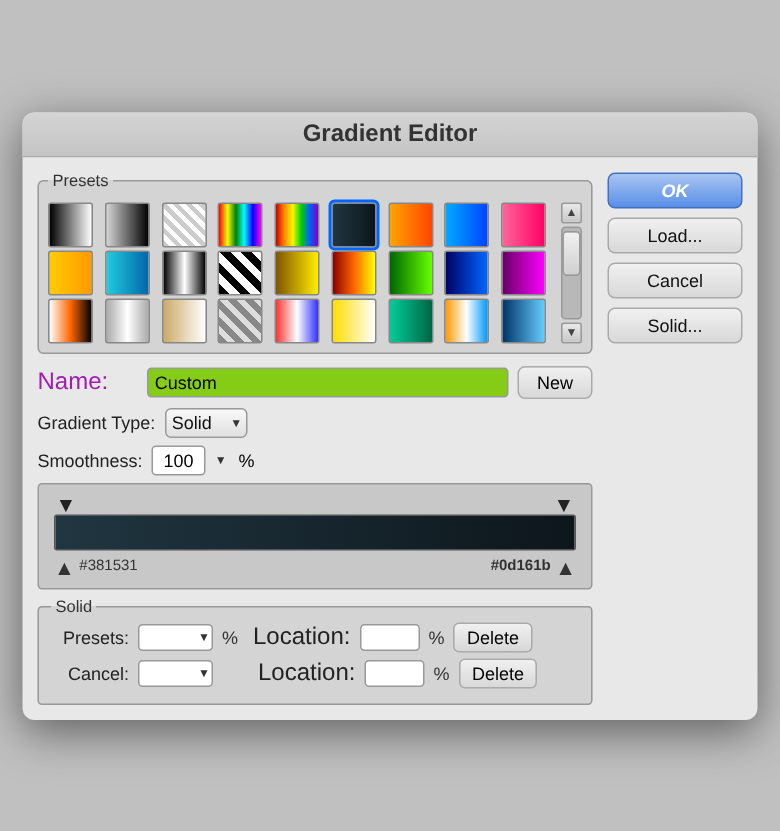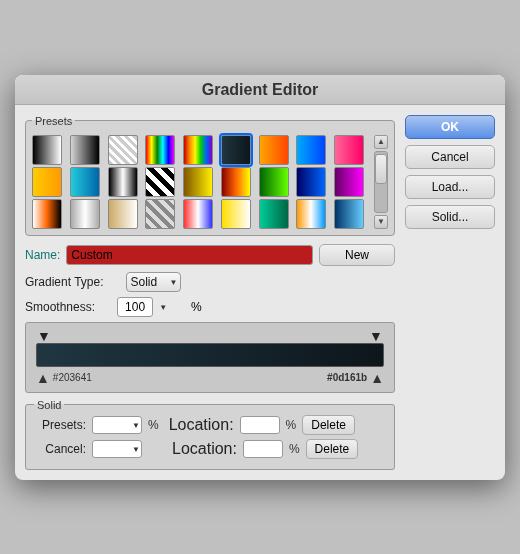--- a/index.html
+++ b/index.html
@@ -54,20 +54,21 @@
       text-align: center;
       cursor: pointer;
       font-size: 12px;
       color: #111;
     }
     .btn.primary {
       background: linear-gradient(to bottom, #a8c4f0, #5a8fe8);
       border: 1px solid #4070c0;
       color: white;
       font-weight: bold;
+      font-style: italic;
     }
     .presets-box {
       border: 1px solid #999;
       border-radius: 4px;
       padding: 6px;
       background: #d8d8d8;
       margin-bottom: 8px;
     }
     .presets-label {
       font-size: 11px;
@@ -130,47 +131,48 @@
       top: 2px;
       left: 0;
     }
     .name-row {
       display: flex;
       align-items: center;
       gap: 6px;
       margin-bottom: 6px;
     }
     .name-label {
-      font-size: 12px;
-      color: #0f766e;
+      font-size: 16px;
+      color: #a21caf;
       white-space: nowrap;
     }
     .name-input {
       flex: 1;
       height: 20px;
       border: 1px solid #999;
       border-radius: 3px;
       padding: 0 4px;
       font-size: 12px;
-      background: #b91c1c;
+      background: #84cc16;
       outline: none;
+      margin-left: 20px;
     }
     .new-btn {
-      padding: 3px 25px;
+      padding: 3px 12px;
       background: linear-gradient(to bottom, #f0f0f0, #d8d8d8);
       border: 1px solid #aaa;
       border-radius: 5px;
       font-size: 12px;
       cursor: pointer;
       white-space: nowrap;
     }
     .form-row {
       display: flex;
       align-items: center;
-      gap: 22px;
+      gap: 6px;
       margin-bottom: 5px;
     }
     .form-label {
       font-size: 12px;
       color: #222;
       white-space: nowrap;
     }
     .select-wrap {
       position: relative;
       display: inline-block;
@@ -426,21 +428,21 @@
           <div class="top-arrow-row">
             <div class="gradient-arrow" style="font-size:14px; color:#222;">▼</div>
             <div class="gradient-arrow" style="font-size:14px; color:#222;">▼</div>
           </div>
 
           <div class="gradient-bar"></div>
 
           <div class="bottom-label-row">
             <div style="display:flex;align-items:center;gap:3px;">
               <span style="font-size:14px;cursor:pointer;">▲</span>
-              <span style="font-size:10px;">#203641</span>
+              <span style="font-size:10px;">#381531</span>
             </div>
             <div style="display:flex;align-items:center;gap:3px;">
               <span style="font-size:10px;font-weight:bold;">#0d161b</span>
               <span style="font-size:14px;cursor:pointer;">▲</span>
             </div>
           </div>
         </div>
       </div>
 
       <fieldset class="stops-section" style="border:1px solid #999;border-radius:3px;background:#d4d4d4;padding:4px 8px 6px;margin-top:6px;">
@@ -469,18 +471,18 @@
           <input type="text" class="stops-loc-input" style="">
           <span class="stops-unit">%</span>
           <button class="delete-btn">Delete</button>
         </div>
       </fieldset>
 
     </div>
 
     <div class="right-panel">
       <button class="btn primary">OK</button>
+      <button class="btn">Load...</button>
       <button class="btn">Cancel</button>
-      <button class="btn">Load...</button>
       <button class="btn">Solid...</button>
     </div>
   </div>
 </div>
 
 </body></html>

